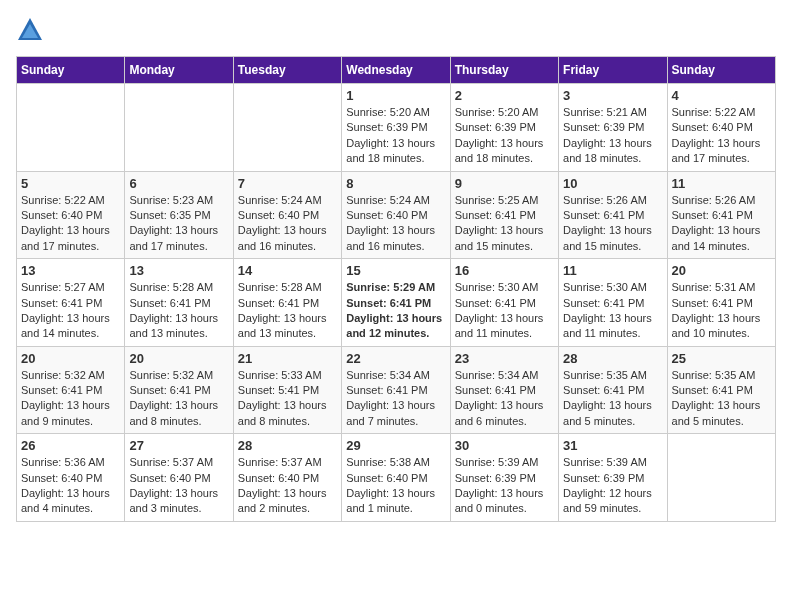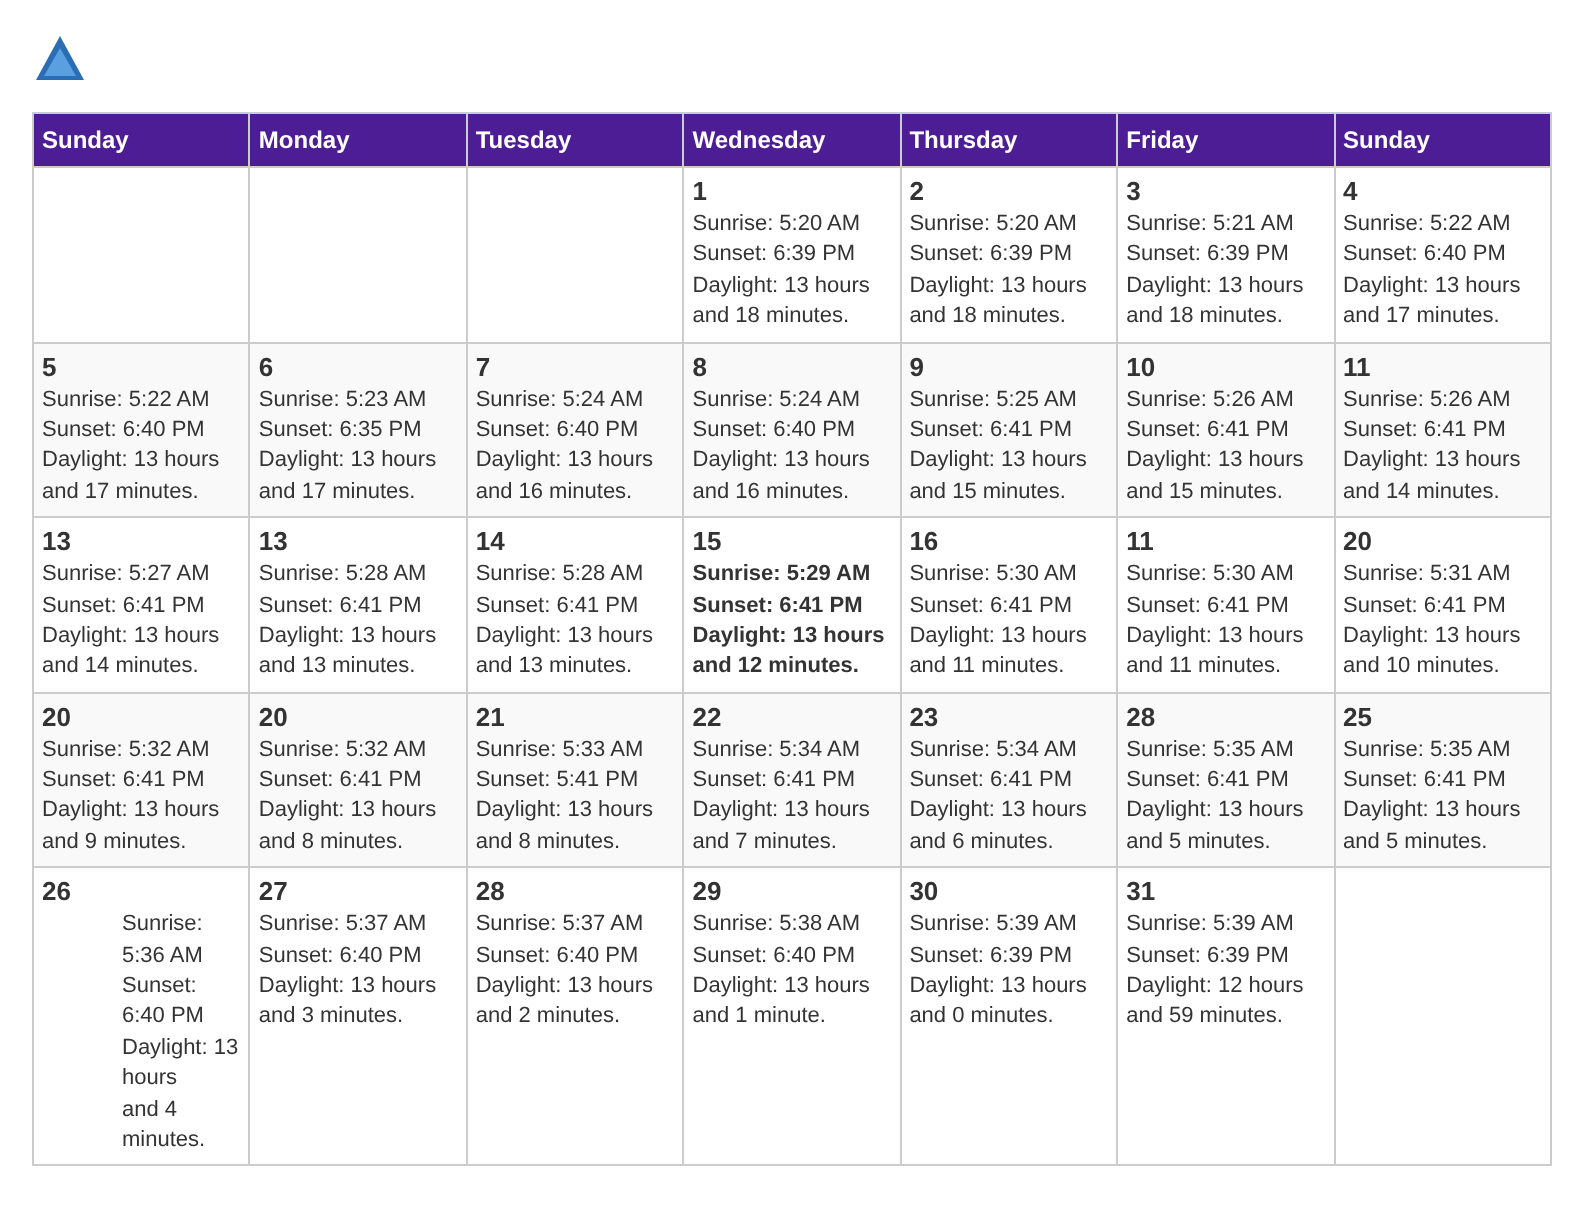--- a/index.html
+++ b/index.html
@@ -308,21 +308,21 @@
           <span class="day-num">25</span>
           <div class="day-info" style="white-space: pre-line;">Sunrise: 5:35 AM
 Sunset: 6:41 PM
 Daylight: 13 hours
 and 5 minutes.</div>
         </td>
       </tr>
       <tr>
         <td>
           <span class="day-num">26</span>
-          <div class="day-info" style="white-space: pre-line; margin-left: 40px;">Sunrise: 5:36 AM
+          <div class="day-info" style="white-space: pre-line;">Sunrise: 5:36 AM
 Sunset: 6:40 PM
 Daylight: 13 hours
 and 4 minutes.</div>
         </td>
         <td>
           <span class="day-num">27</span>
           <div class="day-info" style="white-space: pre-line;">Sunrise: 5:37 AM
 Sunset: 6:40 PM
 Daylight: 13 hours
 and 3 minutes.</div>

